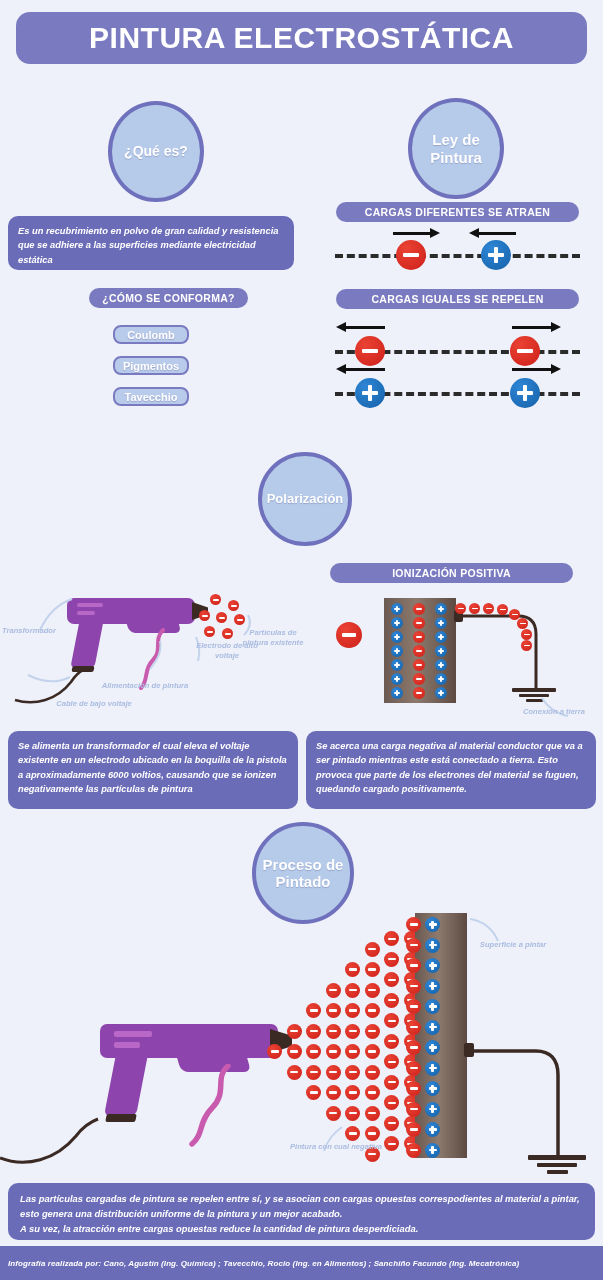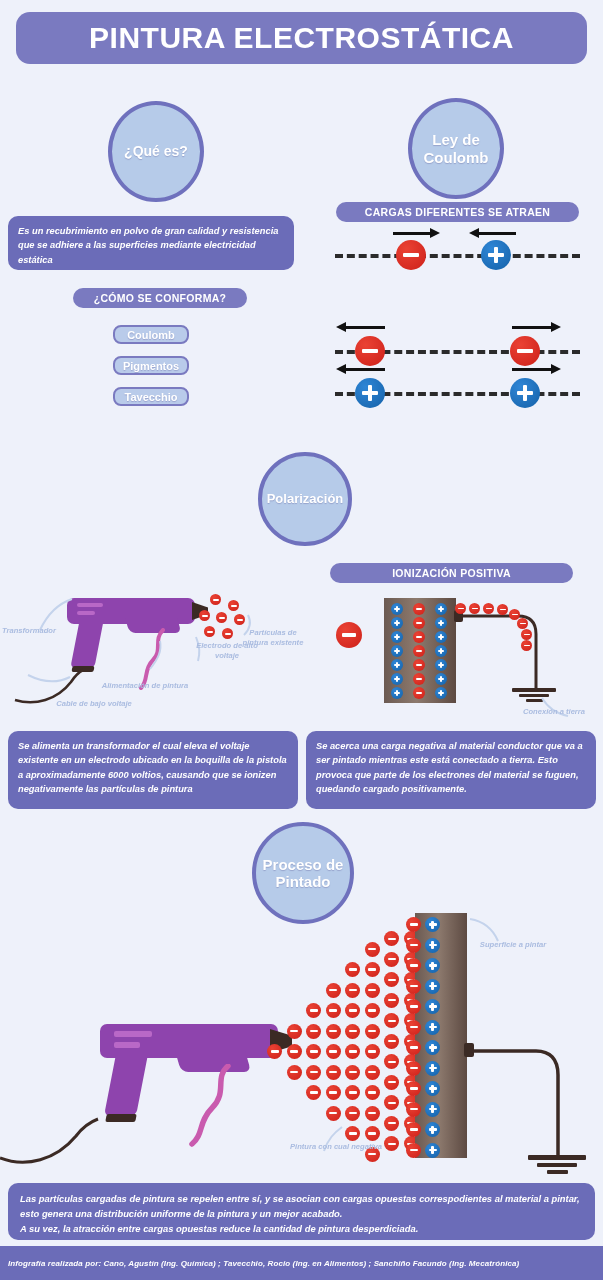--- a/index.html
+++ b/index.html
@@ -45,21 +45,21 @@
     font-style:italic;font-size:9.3px;line-height:1.55;padding:8px 10px;
     font-weight:bold;
   }
   .banner{
     position:absolute;background:#7a7ac0;border-radius:11px;height:20px;
     display:flex;align-items:center;justify-content:center;
     color:#fff;font-size:10.5px;font-weight:bold;letter-spacing:.3px;
   }
 
   #box-ques{left:8px;top:216px;width:286px;height:54px;}
-  #banner-conforma{left:73px;top:288px;width:174px;}
+  #banner-conforma{left:89px;top:288px;width:159px;}
   .comp-btn{
     position:absolute;left:113px;width:76px;height:19px;
     background:#b9cbea;border:2px solid #7a7ac0;border-radius:8px;
     display:flex;align-items:center;justify-content:center;
     color:#ffffff;font-size:11px;font-weight:bold;box-sizing:border-box;
     text-shadow:0 1px 1px rgba(100,100,160,.4);
   }
   #comp-0{top:325px;}
   #comp-1{top:356px;}
   #comp-2{top:387px;}
@@ -156,40 +156,43 @@
     <span>Coulomb</span>
   </div>
   <div class="comp-btn" id="comp-1">
     <span>Pigmentos</span>
   </div>
   <div class="comp-btn" id="comp-2">
     <span>Tavecchio</span>
   </div>
 
   <div class="bubble" id="bubble-ley">
-    <span>Ley de Coulomb</span>
+    <span>Ley de Pintura</span>
   </div>
 
   <div class="banner" id="banner-atraen">
     <span>CARGAS DIFERENTES SE ATRAEN</span>
   </div>
 
   <div>
     <div class="dashline" style="left:335px;top:254px;width:245px;"></div>
     <div class="arrow r" style="left:393px;top:232px;width:38px;"></div>
     <div class="arrow l" style="left:478px;top:232px;width:38px;"></div>
     <div class="chg neg" style="left:396px;top:240px;width:30px;height:30px;">
       <span class="bar" style="width:16px;height:4px;"></span>
     </div>
     <div class="chg pos" style="left:481px;top:240px;width:30px;height:30px;">
       <span class="bar" style="width:16px;height:4px;"></span>
       <span class="bar v" style="width:4px;height:16px;"></span>
     </div>
   </div>
 
+  <div class="banner" id="banner-repelen">
+    <span>CARGAS IGUALES SE REPELEN</span>
+  </div>
 
   <div>
     <div class="dashline" style="left:335px;top:350px;width:245px;"></div>
     <div class="arrow l" style="left:345px;top:326px;width:40px;"></div>
     <div class="arrow r" style="left:512px;top:326px;width:40px;"></div>
     <div class="chg neg" style="left:355px;top:336px;width:30px;height:30px;">
       <span class="bar" style="width:16px;height:4px;"></span>
     </div>
     <div class="chg neg" style="left:510px;top:336px;width:30px;height:30px;">
       <span class="bar" style="width:16px;height:4px;"></span>

